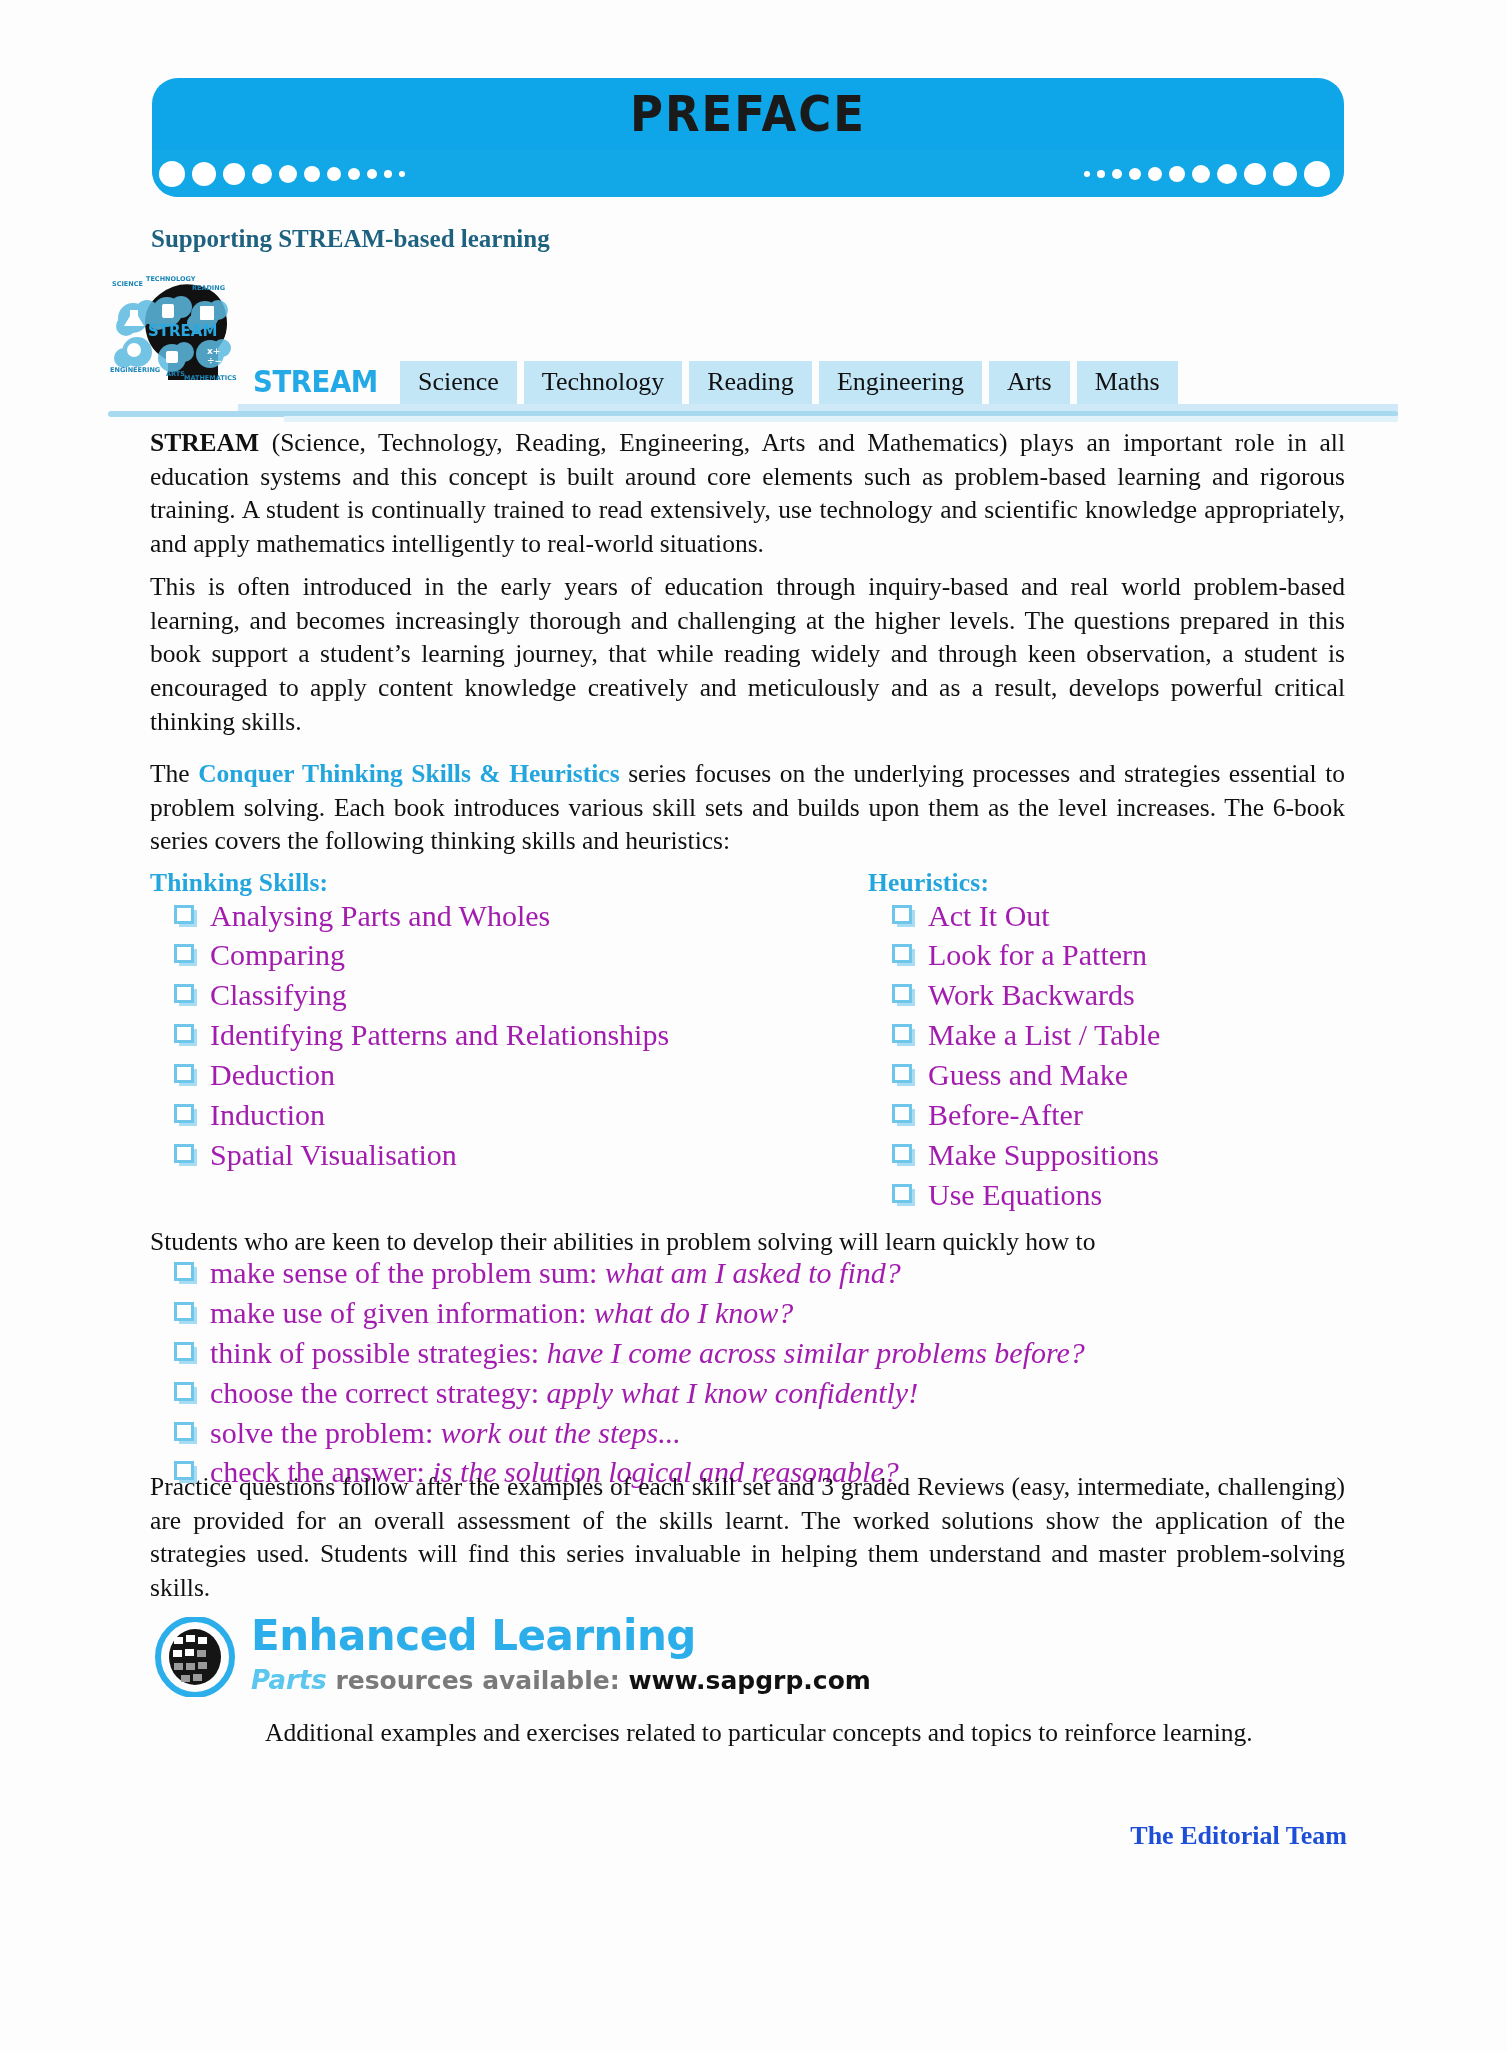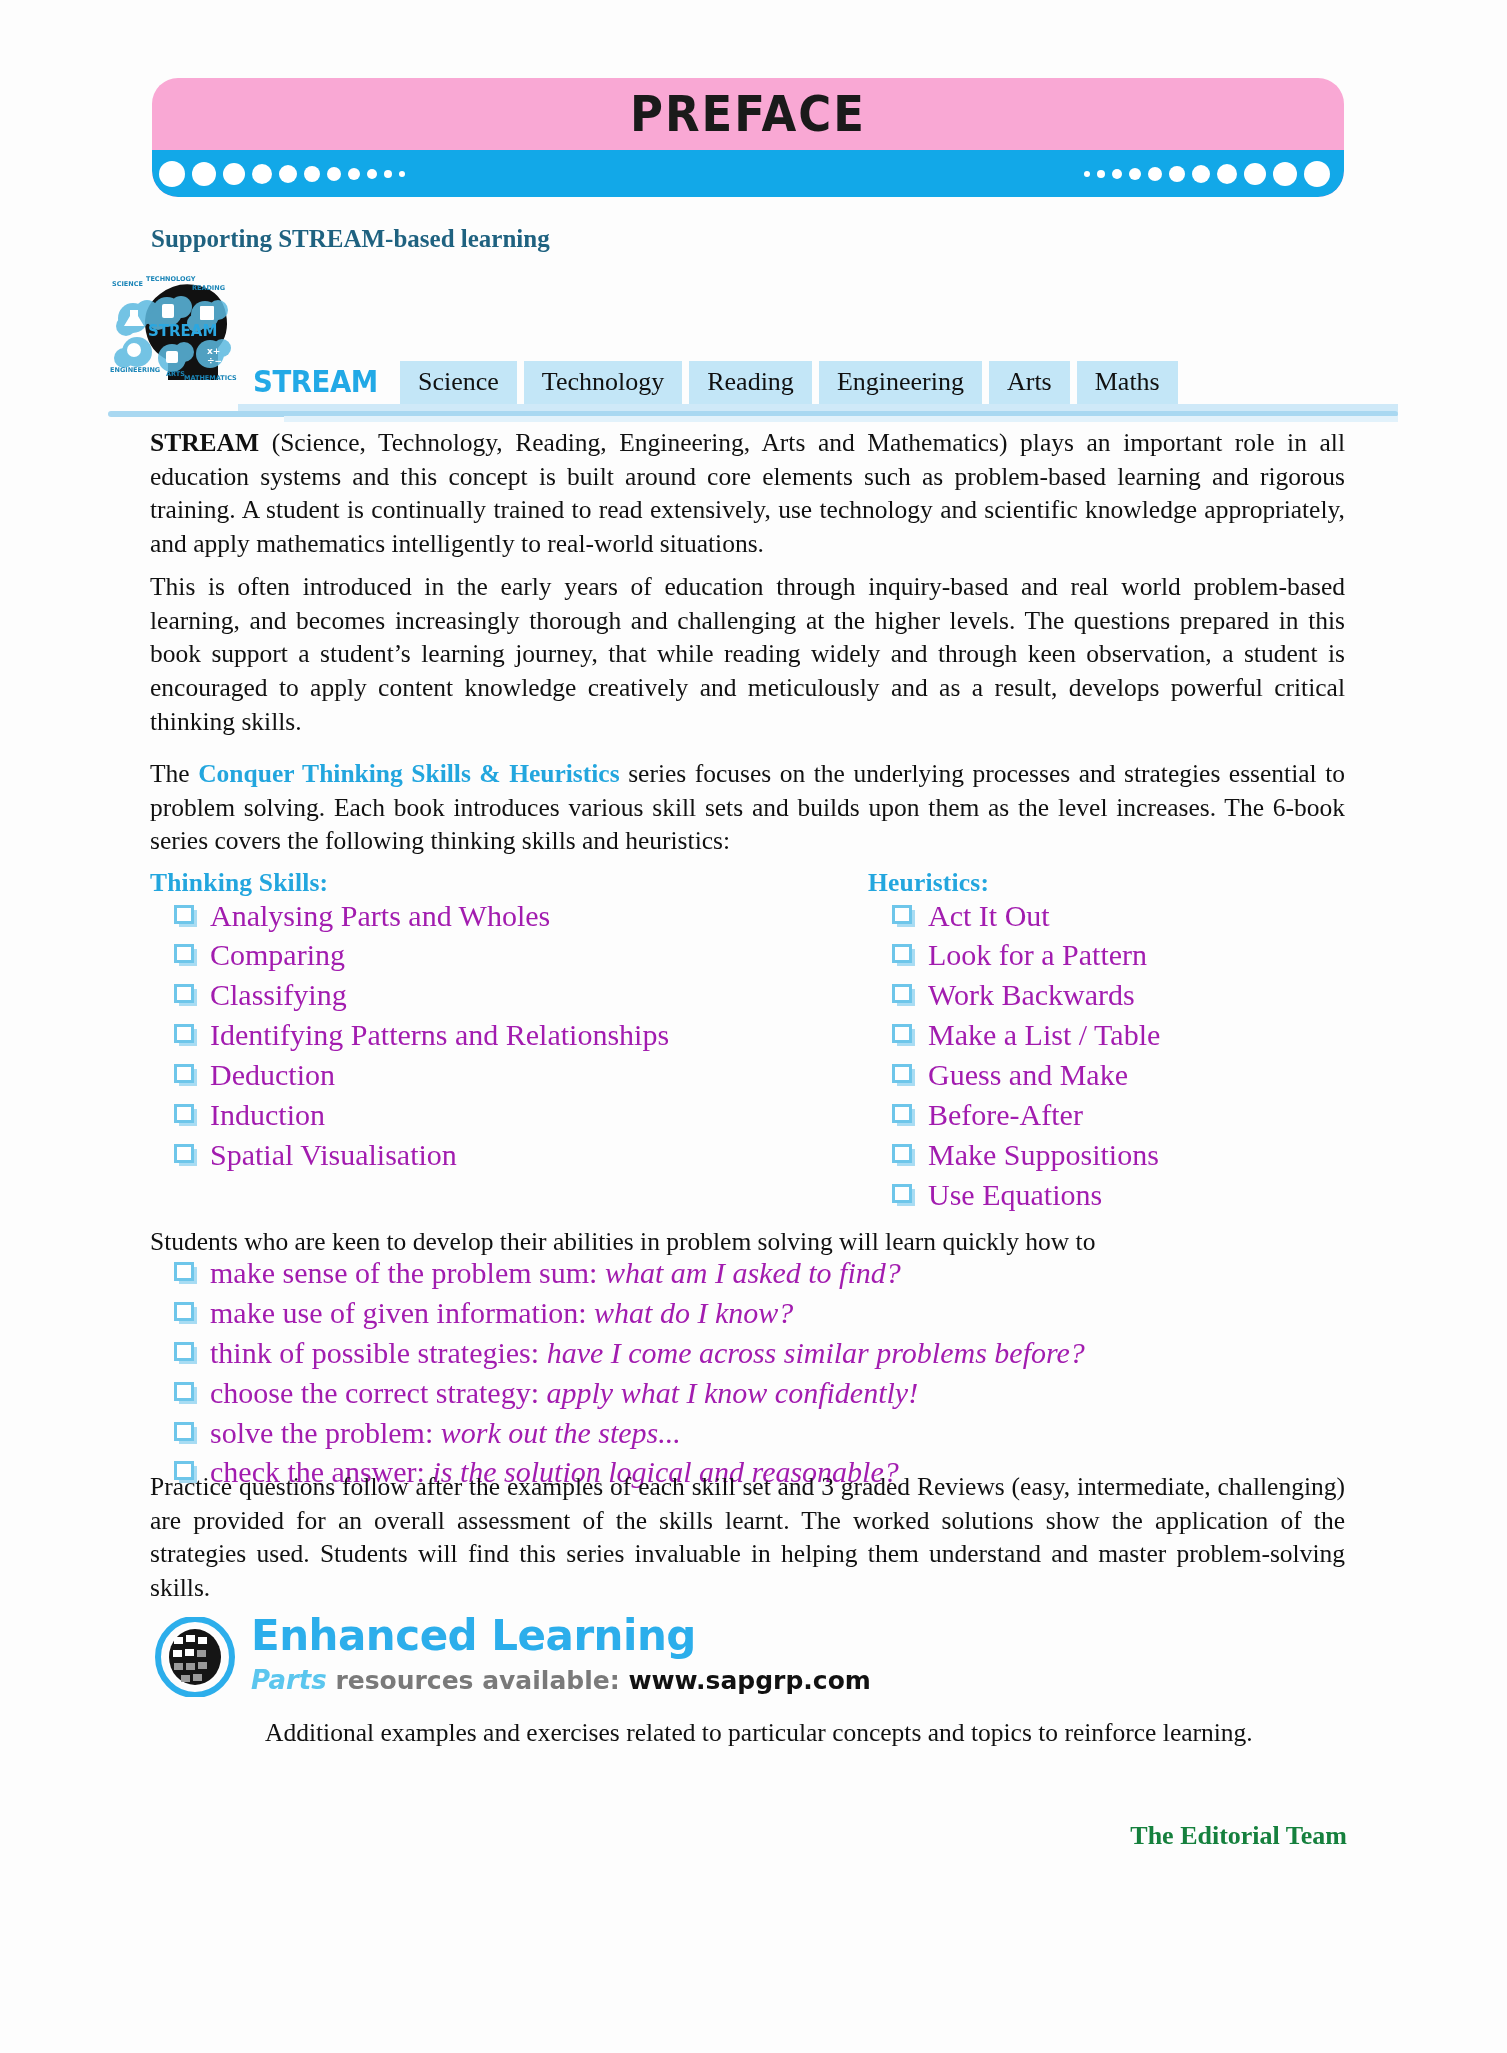--- a/index.html
+++ b/index.html
@@ -27,21 +27,21 @@
   }
 
   
   .header-banner {
     position: absolute;
     left: 152px;
     top: 78px;
     width: 1192px;
     height: 119px;
     border-radius: 26px;
-    background: #f9a8d4;
+    background: #0ea5e9;
     overflow: hidden;
   }
   .header-title {
     position: absolute;
     left: 0;
     top: 8px;
     width: 100%;
     text-align: center;
     font-family: "DejaVu Sans", sans-serif;
     font-weight: 700;
@@ -281,21 +281,21 @@
     color: #111;
   }
 
   
   .signature {
     position: absolute;
     right: 160px;
     top: 1821px;
     font-size: 26px;
     font-weight: 700;
-    color: #15803d;
+    color: #1d4ed8;
   }
 </style>
 </head>
 <body>
 
 <div class="page">
 
   <div class="header-banner">
     <div class="header-title">PREFACE</div>
     <div class="dot-strip" id="dotstrip">

